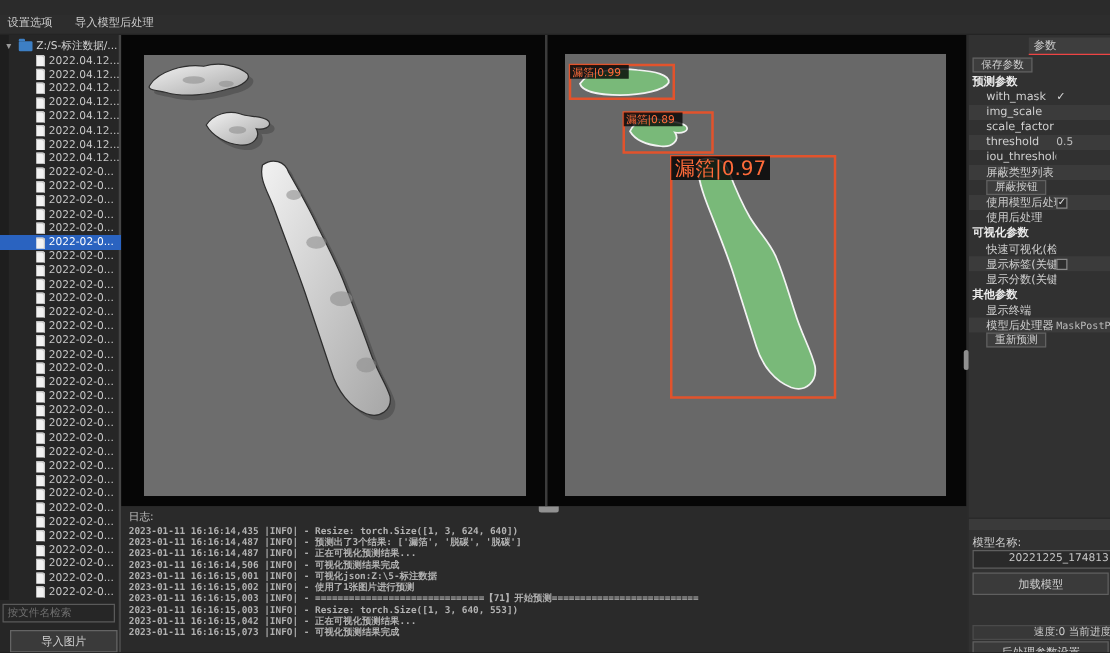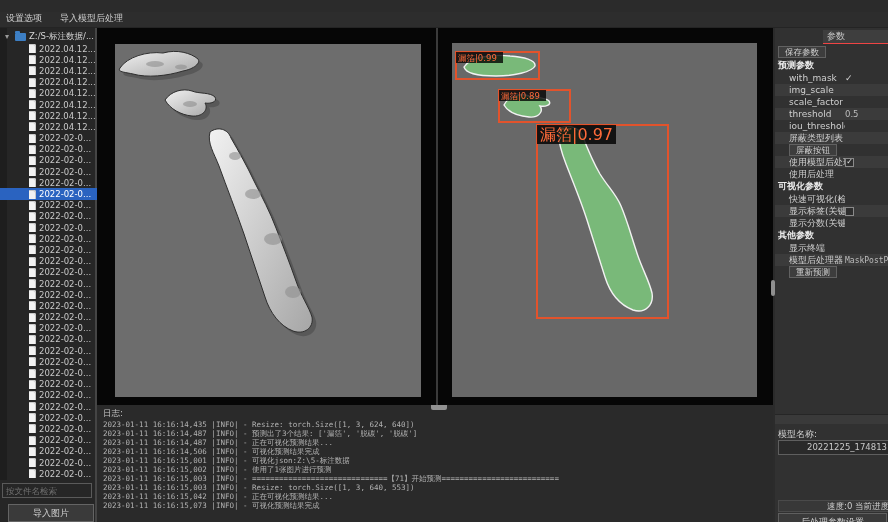--- a/index.html
+++ b/index.html
@@ -33,21 +33,21 @@
   .imgdivider{position:absolute;left:339px;top:0;width:2px;height:377px;background:#3b3b3b;}
   .imgpanel{position:absolute;overflow:hidden;}
   .imgpanel.left{left:18px;top:16px;width:306px;height:353px;}
   .imgpanel.right{left:355px;top:15px;width:305px;height:354px;}
   .vgrip{position:absolute;left:674px;top:252px;width:4px;height:16px;background:#8f8f8f;border-radius:2px;}
   
   .logpanel{position:absolute;left:97px;top:405px;width:676px;height:117px;background:#2a2a2a;overflow:hidden;}
   .hgrip{position:absolute;left:334px;top:0px;width:16px;height:5px;background:#919191;border-radius:0 0 2px 2px;}
   .logtitle{position:absolute;left:6px;top:3px;font-size:8.5px;color:#c2c2c2;}
   .loglines{position:absolute;left:6px;top:15px;right:2px;}
-  .logline{font-size:7.5px;line-height:9px;color:#b2b2b2;font-family:"DejaVu Sans Mono","Liberation Mono",monospace;white-space:nowrap;overflow:hidden;}
+  .logline{font-size:7.5px;line-height:9px;color:#b2b2b2;font-family:"DejaVu Sans Mono","Liberation Mono",monospace;white-space:nowrap;overflow:hidden;font-weight:bold;}
   
   .rightpanel{position:absolute;left:775px;top:28px;width:113px;height:494px;background:#313131;overflow:hidden;}
   .paramheader{position:absolute;left:0;top:2px;width:113px;height:13px;background:#3e3e3e;border-bottom:1px solid #ef4444;display:flex;align-items:center;font-size:9px;color:#cfcfcf;margin-left:48px;}
   .paramheader .ncol{padding-left:4px;width:66px;}
   .paramflow{position:absolute;left:0;top:16px;width:113px;}
   .saverow{height:15px;display:flex;align-items:center;}
   .pbtn{background:#3d3d3d;border:1px solid #616161;color:#cfcfcf;font-size:8.5px;font-family:inherit;height:12px;line-height:10px;padding:0 6px;margin-left:3px;}
   .prow{height:12px;display:flex;align-items:center;font-size:9px;color:#cfcfcf;}
   .prow.shaded{background:#3b3b3b;}
   .prow.section{font-weight:bold;color:#eaeaea;padding-left:3px;height:13px;}
@@ -383,18 +383,19 @@
           <span class="pvalue mono">MaskPostPro</span>
         </div>
         <div class="prow btnrow">
           <button class="pbtn">重新预测</button>
         </div>
       </div>
     <div class="sectiondivider"></div>
     <div class="modelsection">
       <div class="modellabel">模型名称:</div>
       <div class="modelfield">20221225_174813</div>
+      <button class="bigbtn loadbtn">加载模型</button>
       <div class="speedbar">速度:0 当前进度</div>
       <button class="bigbtn cutbtn">后处理参数设置</button>
     </div>
   </div>
 
 </div>
 
 </body></html>

